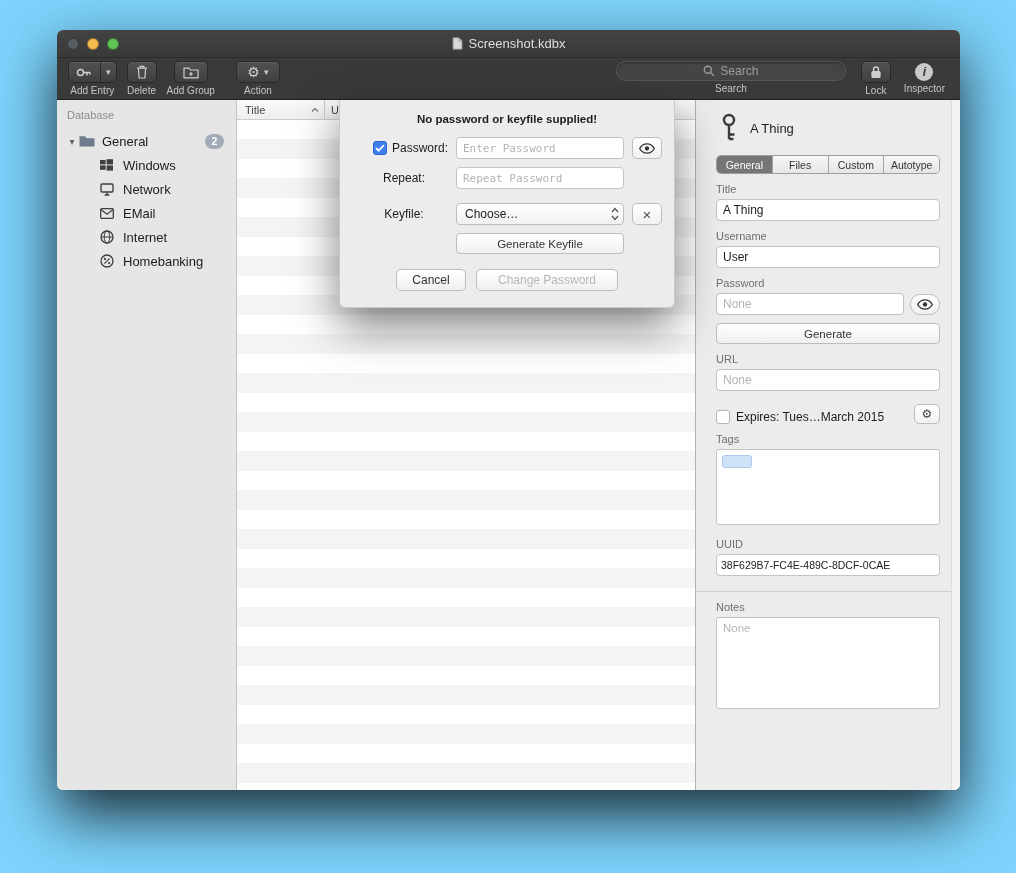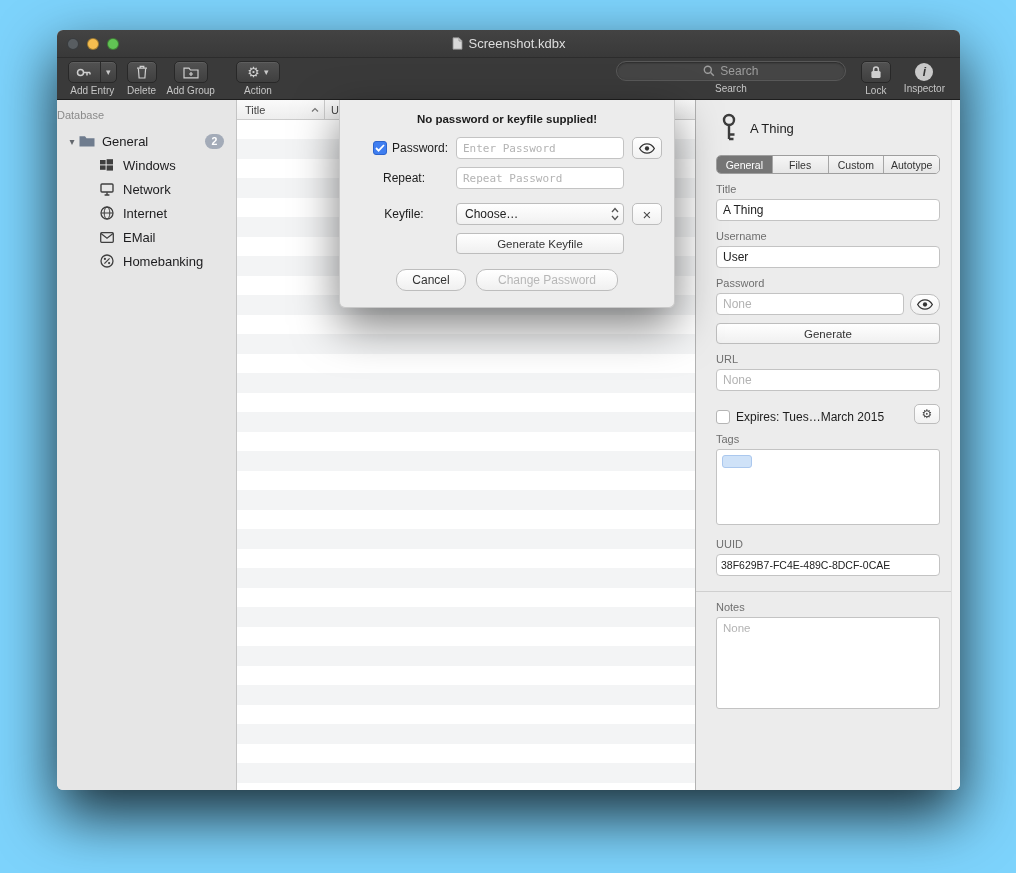--- a/index.html
+++ b/index.html
@@ -41,21 +41,21 @@
   .search-field span { font-size:12px; color:#9d9d9d; }
   .info-circle { width:18px; height:18px; border-radius:50%; background:#c9c9c9; color:#333;
                  font-size:12px; font-weight:bold; font-style:italic; display:flex;
                  align-items:center; justify-content:center; margin-top:2px; }
 
   
   .content { flex:1; display:flex; min-height:0; position:relative; }
 
   
   .sidebar { width:180px; flex:0 0 180px; background:#e6e6e6; border-right:1px solid #c4c4c4; padding-top:9px; }
-  .sb-header { font-size:11px; color:#8a8a8a; margin-bottom:8px; }
+  .sb-header { font-size:11px; color:#8a8a8a; padding-left:10px; margin-bottom:8px; }
   .sb-root { display:flex; align-items:center; height:24px; padding-left:8px; font-size:13px; color:#1c1c1e; }
   .disclosure { font-size:10px; color:#63676d; width:14px; text-align:center; }
   .sb-root .label { margin-left:7px; flex:1; }
   .badge { margin-right:12px; min-width:19px; height:15px; border-radius:8px; background:var(--badge-gray,#a3abb8);
            color:#fff; font-size:10.5px; font-weight:bold; display:flex; align-items:center; justify-content:center; padding:0 5px; }
   .sb-item { display:flex; align-items:center; height:24px; padding-left:42px; font-size:13px; color:#1c1c1e; gap:9px; }
   .sb-item .ic { width:15px; display:flex; justify-content:center; }
 
   
   .main { flex:1; display:flex; flex-direction:column; position:relative; background:#fff; min-width:0; }
@@ -84,21 +84,21 @@
   .txt::placeholder { color:#b3b3b3; }
   .sq-btn { width:30px; height:22px; background:linear-gradient(#ffffff,#f1f1f1); border:1px solid #bdbdbd;
             border-radius:5px; display:flex; align-items:center; justify-content:center; font-size:13px; color:#4a4a4a; }
   .popup { height:22px; background:linear-gradient(#ffffff,#f1f1f1); border:1px solid #bdbdbd; border-radius:4px;
            display:flex; align-items:center; padding:0 4px 0 8px; font-size:12px; color:#222; }
   .popup .val { flex:1; }
   .push-btn { height:21px; background:linear-gradient(#ffffff,#f0f0f0); border:1px solid #bdbdbd;
               border-radius:4px; font-size:11.5px; color:#333; display:flex; align-items:center;
               justify-content:center; font-family:"Liberation Sans", sans-serif; }
   .sheet-footer { display:flex; justify-content:center; gap:10px; margin-top:15px; }
-  .sheet-footer .push-btn { height:22px; border-radius:10px; font-size:12px; }
+  .sheet-footer .push-btn { height:22px; border-radius:5px; font-size:12px; }
   .btn-cancel { width:70px; }
   .btn-change { width:142px; color:#b7b7b7; }
 
   
   .inspector { width:265px; flex:0 0 265px; background:#ececec; border-left:1px solid #b2b2b2;
                position:relative; overflow:hidden; }
   .insp-inner { padding:13px 20px 0 20px; }
   .insp-header { display:flex; align-items:center; gap:12px; margin-bottom:12px; padding-left:4px; }
   .insp-title { font-size:13px; color:#1c1c1c; }
   .segmented { display:flex; height:19px; border:1px solid #9e9e9e; border-radius:5px; overflow:hidden; margin-bottom:6px; }
@@ -246,36 +246,36 @@
           <span class="ic">
             <svg width="14" height="13" viewBox="0 0 14 13">
                 <rect x="1" y="1" width="12" height="8" rx="1" fill="none" stroke="#3f3f3f" stroke-width="1.4"></rect>
                 <path d="M4.6 12h4.8M7 9.2V12" stroke="#3f3f3f" stroke-width="1.4" fill="none"></path>
               </svg>
           </span>
           <span>Network</span>
         </div>
         <div class="sb-item">
           <span class="ic">
+            <svg width="14" height="11" viewBox="0 0 14 11">
+                <rect x="0.7" y="0.7" width="12.6" height="9.6" rx="1" fill="none" stroke="#3f3f3f" stroke-width="1.3"></rect>
+                <path d="M1 1.5l6 4.8 6-4.8" fill="none" stroke="#3f3f3f" stroke-width="1.2"></path>
+              </svg>
+          </span>
+          <span>EMail</span>
+        </div>
+        <div class="sb-item">
+          <span class="ic">
             <svg width="14" height="14" viewBox="0 0 14 14">
                 <circle cx="7" cy="7" r="6" fill="none" stroke="#3f3f3f" stroke-width="1.3"></circle>
                 <ellipse cx="7" cy="7" rx="2.8" ry="6" fill="none" stroke="#3f3f3f" stroke-width="1"></ellipse>
                 <path d="M1 7h12" stroke="#3f3f3f" stroke-width="1"></path>
               </svg>
           </span>
           <span>Internet</span>
-        </div>
-        <div class="sb-item">
-          <span class="ic">
-            <svg width="14" height="11" viewBox="0 0 14 11">
-                <rect x="0.7" y="0.7" width="12.6" height="9.6" rx="1" fill="none" stroke="#3f3f3f" stroke-width="1.3"></rect>
-                <path d="M1 1.5l6 4.8 6-4.8" fill="none" stroke="#3f3f3f" stroke-width="1.2"></path>
-              </svg>
-          </span>
-          <span>EMail</span>
         </div>
         <div class="sb-item">
           <span class="ic">
             <svg width="14" height="14" viewBox="0 0 14 14">
                 <circle cx="7" cy="7" r="6" fill="none" stroke="#3f3f3f" stroke-width="1.3"></circle>
                 <path d="M4.4 9.6l5.2-5.2" stroke="#3f3f3f" stroke-width="1.2"></path>
                 <circle cx="4.9" cy="4.9" r="1.1" fill="#3f3f3f"></circle>
                 <circle cx="9.1" cy="9.1" r="1.1" fill="#3f3f3f"></circle>
               </svg>
           </span>

